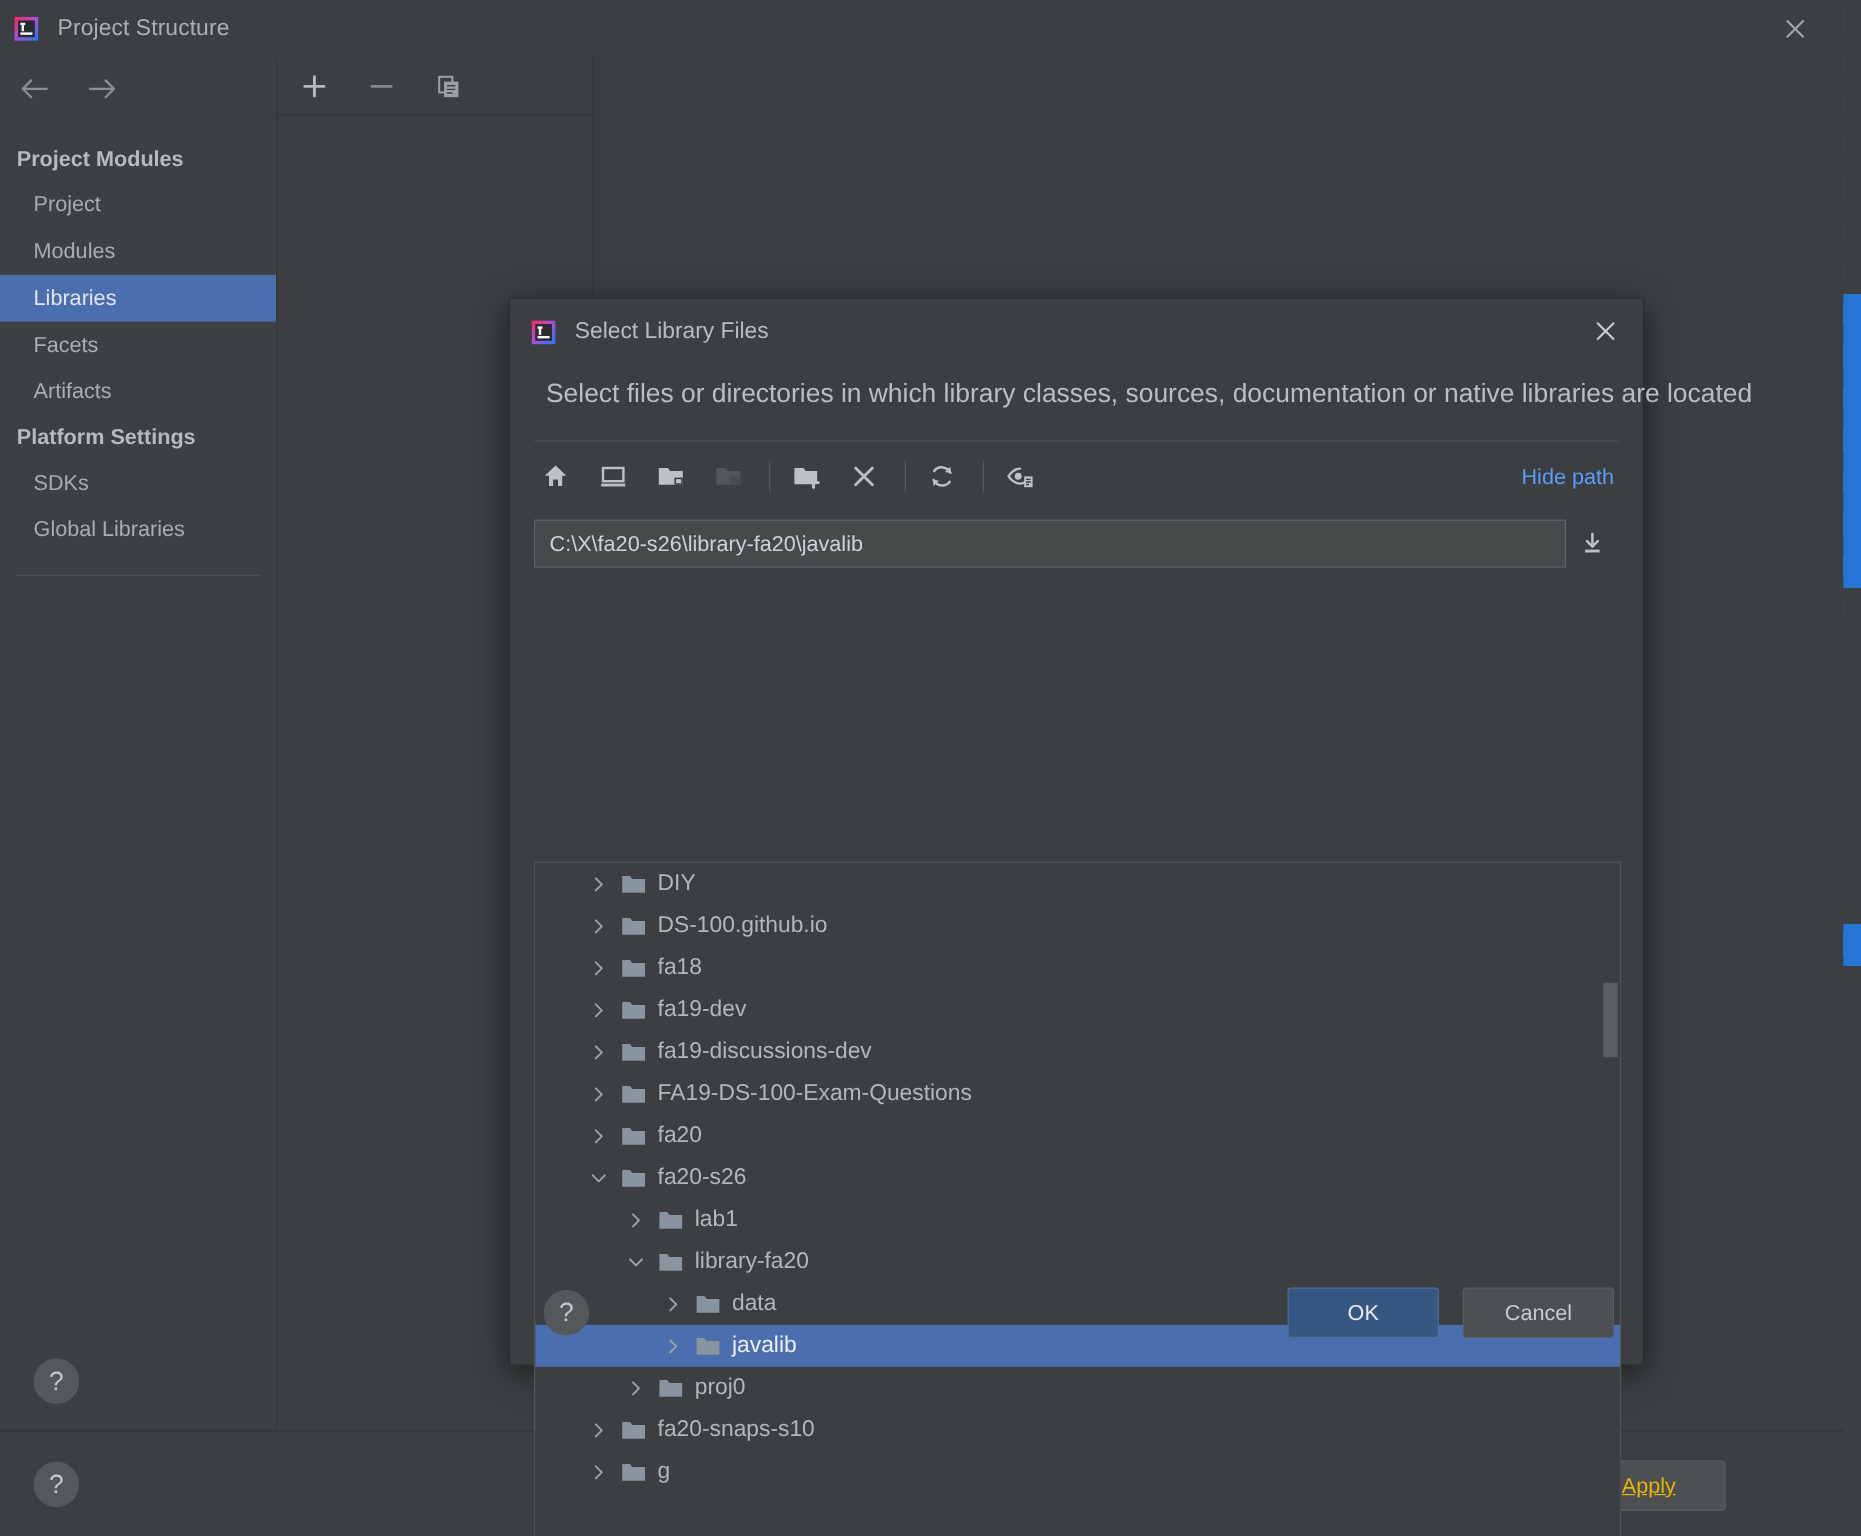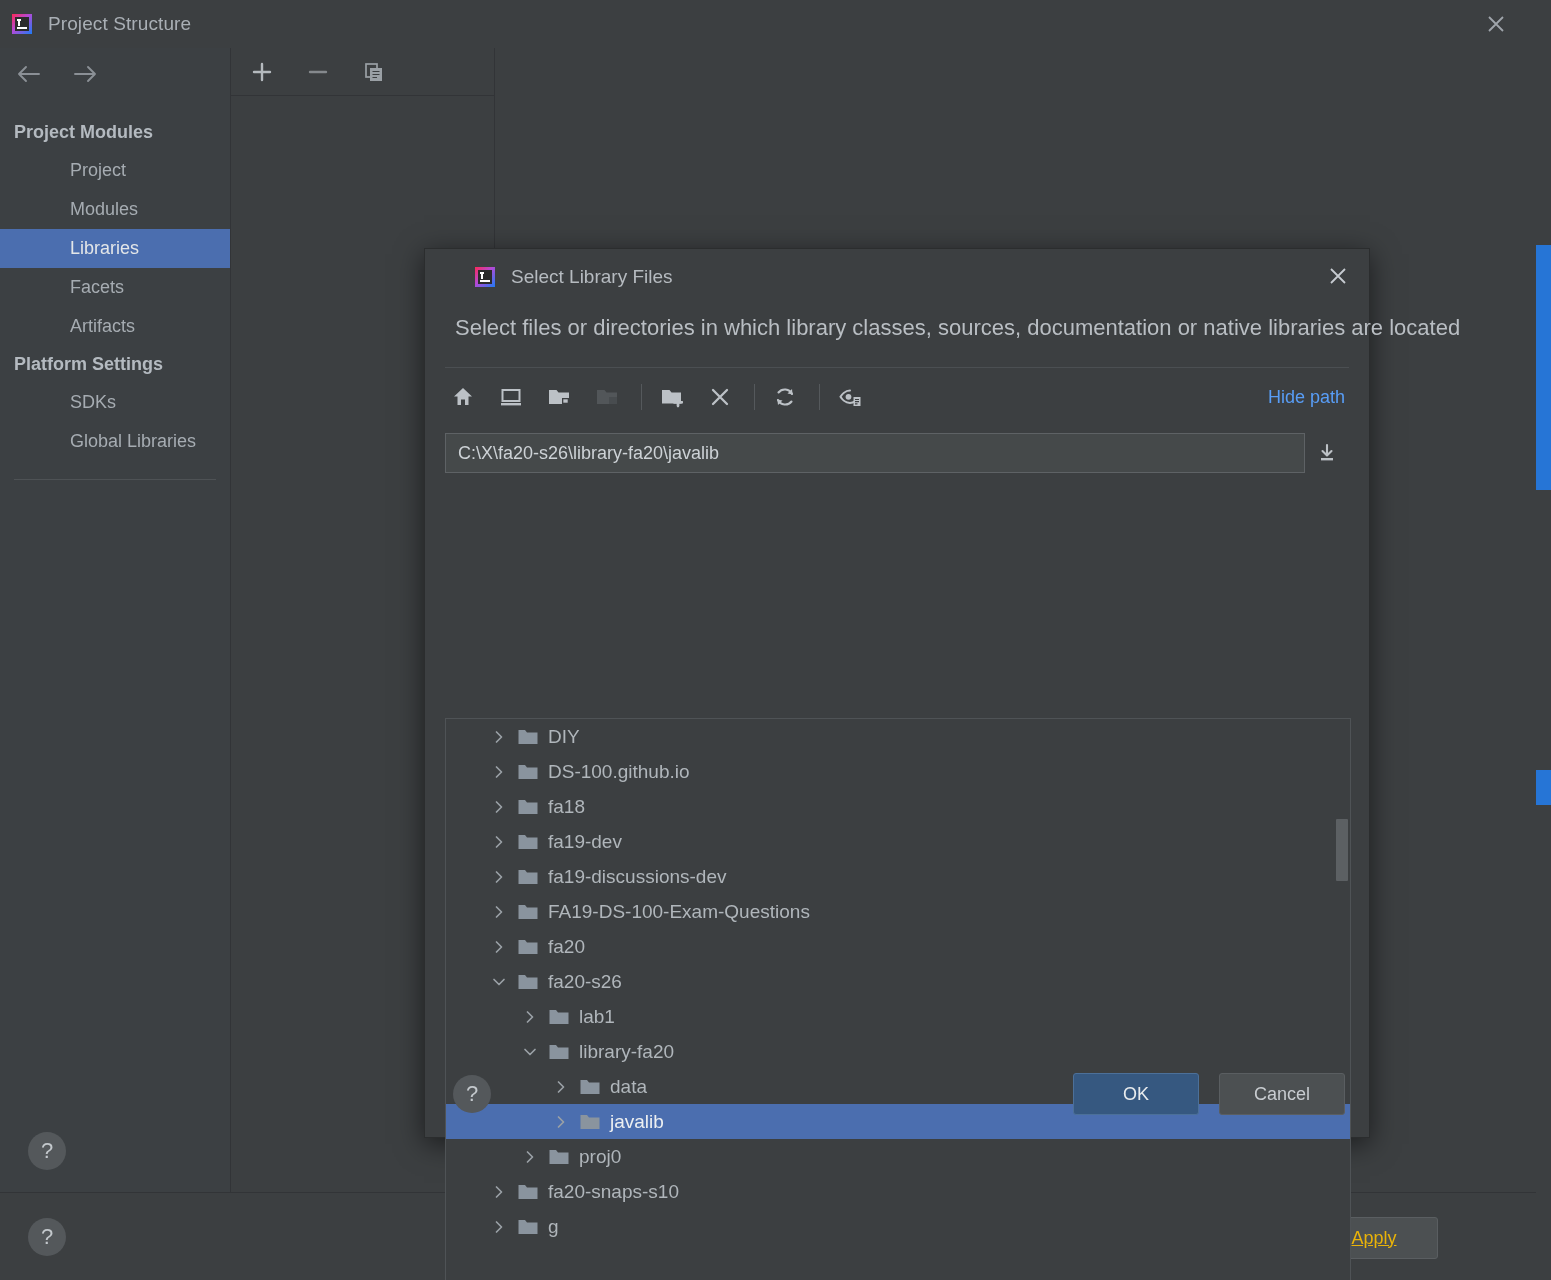--- a/index.html
+++ b/index.html
@@ -73,21 +73,21 @@
   }
   .nav-arrow { width: 34px; height: 34px; display:flex; align-items:center; justify-content:center; cursor: pointer; }
 
   #ps-sidebar-list { padding-top: 14px; }
   .sb-group-title {
     font-size: 18px; font-weight: bold; color: #b4bac0;
     padding: 8px 0 8px 14px;
   }
   .sb-item {
     font-size: 18px; color: #a6acb2;
-    padding: 9px 0 9px 70px;
+    padding: 9px 0 9px 28px;
     cursor: pointer;
     white-space: nowrap;
   }
   .sb-item.selected { background: #4b6eaf; color: #e3e6e8; }
   .sb-divider { height: 1px; background: #4e5255; margin: 18px 14px 18px 14px; }
 
   #ps-help-button {
     position: absolute; left: 28px; bottom: 22px;
     width: 38px; height: 38px; border-radius: 50%;
     background: #54585b; color: #c3c8cc;
@@ -164,21 +164,21 @@
   
   #select-library-dialog {
     position: absolute;
     left: 424px; top: 248px;
     width: 946px; height: 890px;
     background: #3c3f41;
     border: 1px solid #2b2d2e;
     box-shadow: 0 6px 26px rgba(0,0,0,.55);
   }
   #slf-titlebar {
-    height: 56px; display: flex; align-items: center; position: relative; padding-left: 32px;
+    height: 56px; display: flex; align-items: center; position: relative;
   }
   #slf-title-icon { margin-left: 18px; }
   #slf-title-text { margin-left: 16px; font-size: 19px; color: #b6bbc0; }
   #slf-close-button {
     position: absolute; right: 10px; top: 6px;
     width: 42px; height: 42px;
     display: flex; align-items: center; justify-content: center;
     cursor: pointer;
   }
   #slf-description {

